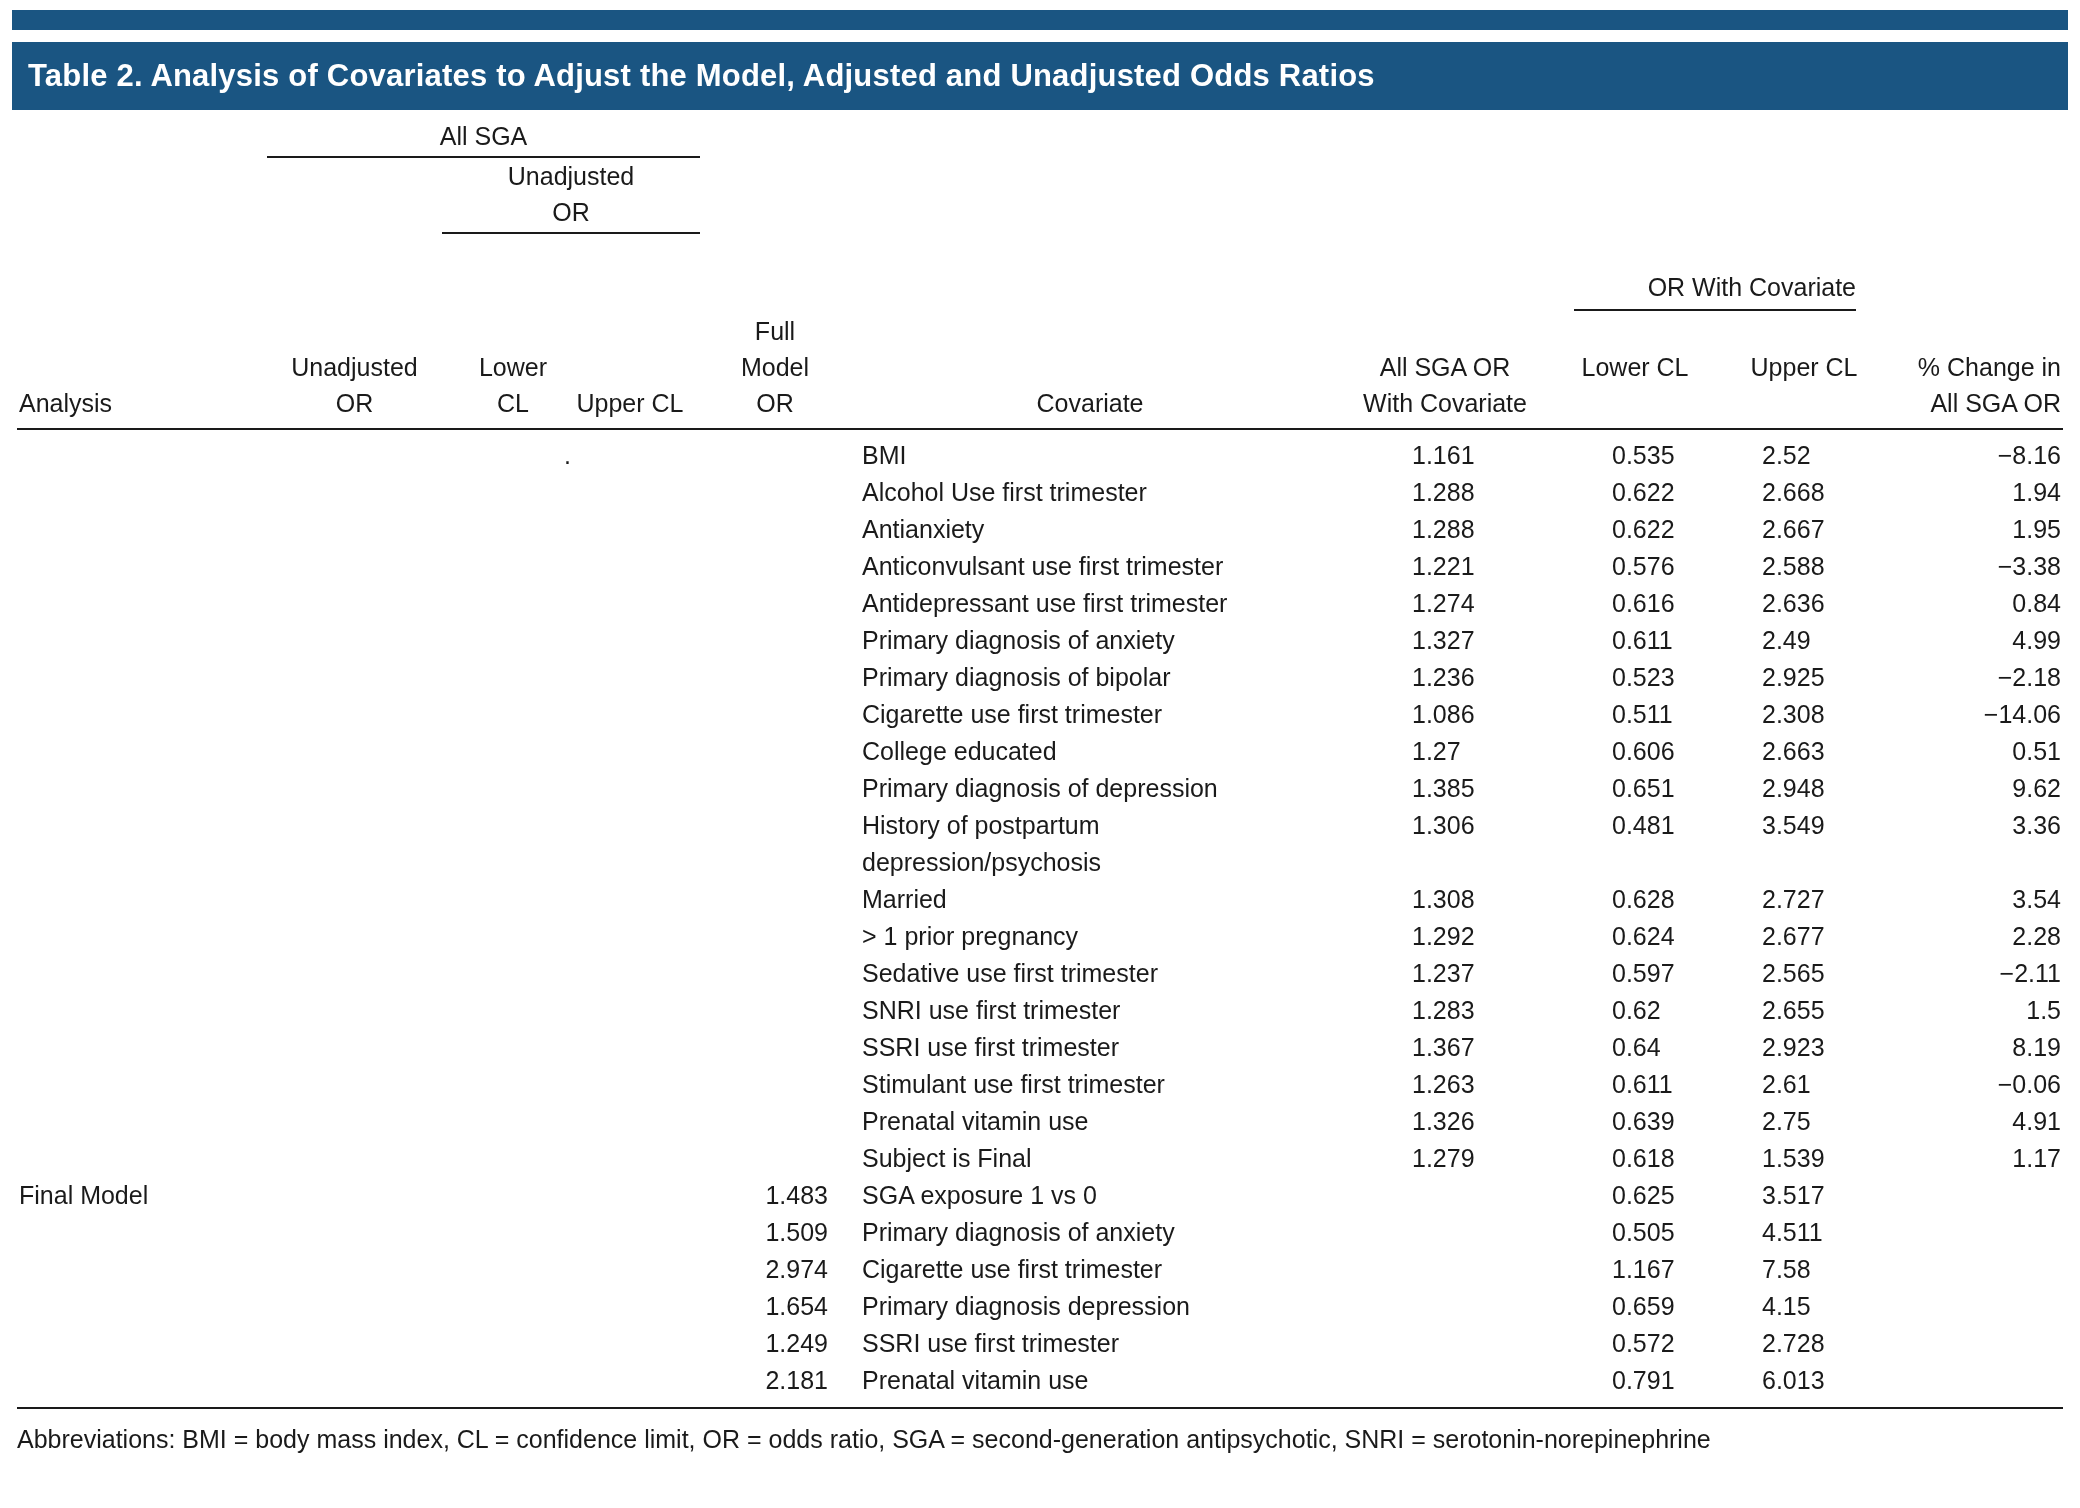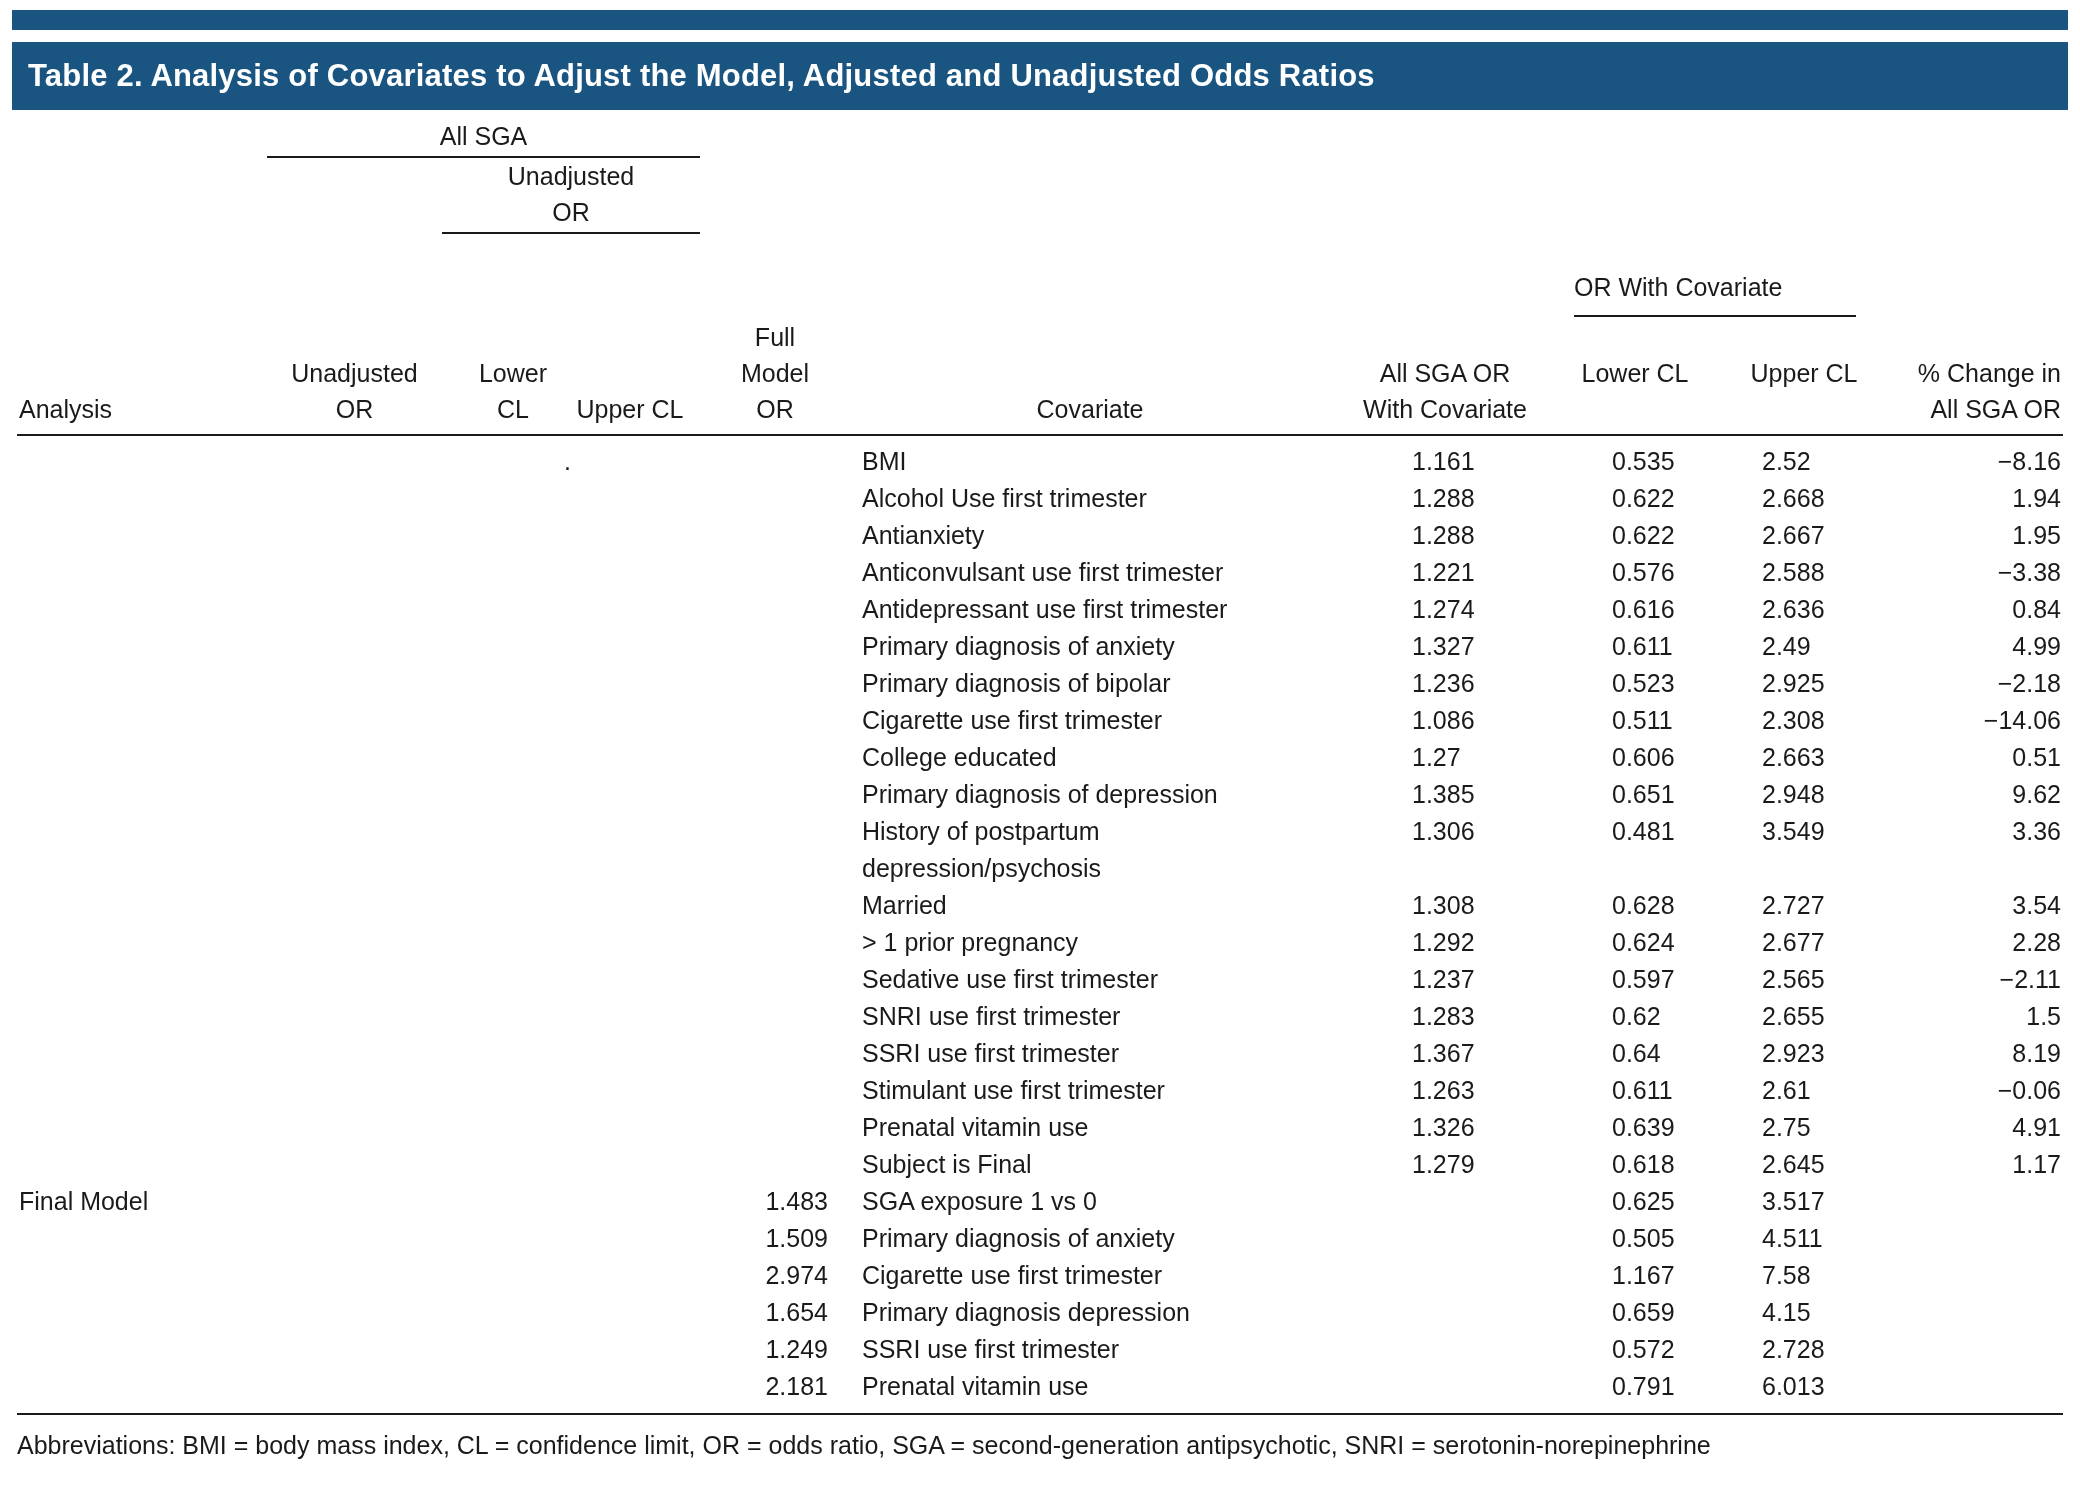--- a/index.html
+++ b/index.html
@@ -35,22 +35,22 @@
   th.c1{text-align:left;padding-left:2px;}
   th.c2{text-align:center;}
   th.c3{text-align:center;padding-left:24px;}
   th.c4{text-align:center;}
   th.c5{text-align:center;}
   th.c6{text-align:center;}
   th.c7{text-align:center;}
   th.c10{text-align:right;padding-right:2px;}
   th.c89{vertical-align:bottom;}
   .orwc-spanner{
-    margin:0 14px 2px 14px;text-align:left;
-    border-bottom:2px solid var(--ink);padding-bottom:10px;line-height:36px;
+    margin:0 14px 2px 14px;text-align:right;
+    border-bottom:2px solid var(--ink);padding-bottom:4px;line-height:36px;
   }
   .orwc-sub{display:flex;line-height:36px;}
   .orwc-sub .sub1{width:150px;text-align:center;display:inline-block;}
   .orwc-sub .sub2{width:160px;text-align:center;display:inline-block;position:relative;left:14px;}
 
   tbody td{vertical-align:top;line-height:37px;}
   tbody tr:first-child td{padding-top:7px;}
   td.c1{text-align:left;padding-left:2px;}
   td.c2{text-align:center;}
   td.c3{text-align:left;padding-left:26px;}
@@ -349,21 +349,21 @@
           </tr>
           <tr>
             <td class="c1"></td>
             <td class="c2"></td>
             <td class="c3"></td>
             <td class="c4"></td>
             <td class="c5"></td>
             <td class="c6">Subject is Final</td>
             <td class="c7">1.279</td>
             <td class="c8">0.618</td>
-            <td class="c9">2.645</td>
+            <td class="c9">1.539</td>
             <td class="c10">1.17</td>
           </tr>
           <tr>
             <td class="c1">Final Model</td>
             <td class="c2"></td>
             <td class="c3"></td>
             <td class="c4"></td>
             <td class="c5">1.483</td>
             <td class="c6">SGA exposure 1 vs 0</td>
             <td class="c7"></td>

